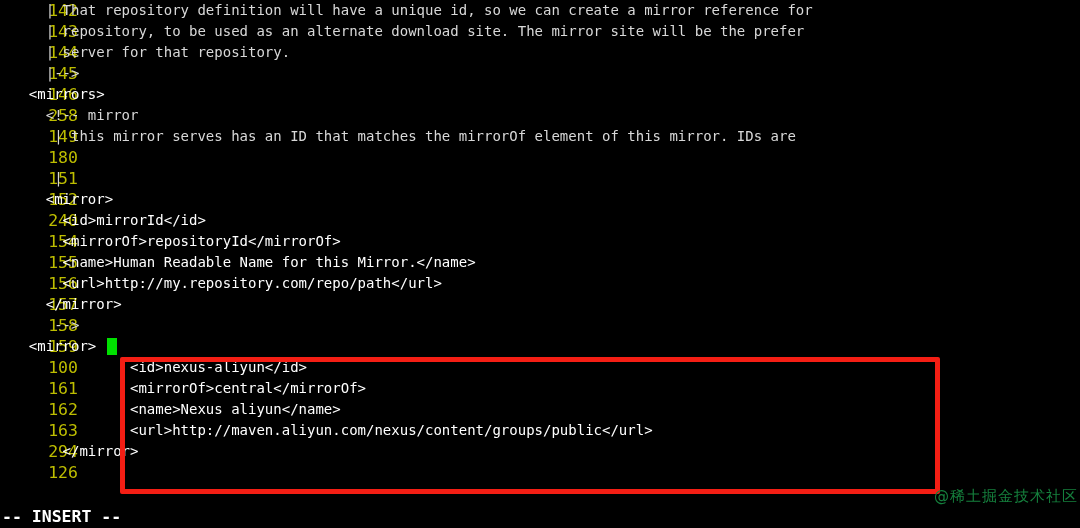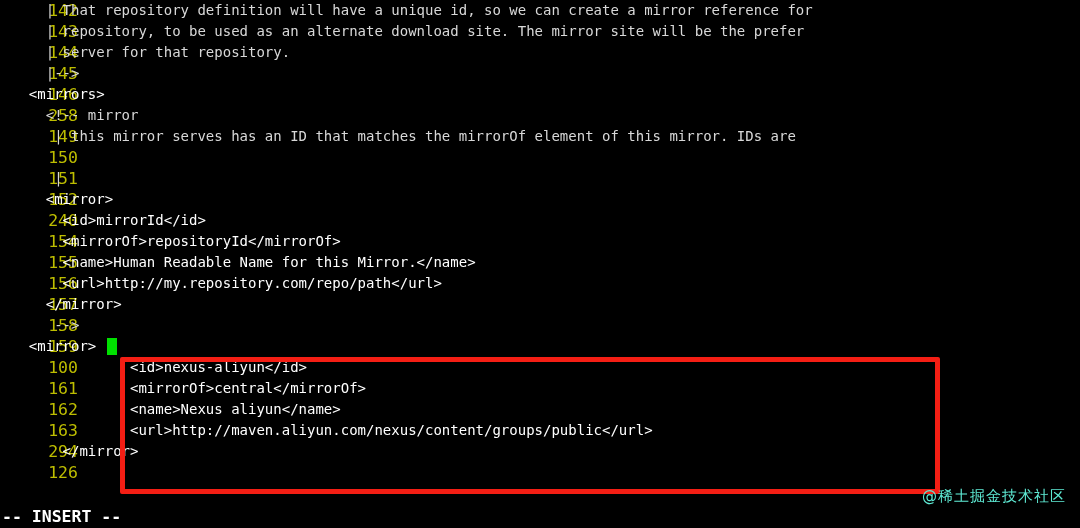--- a/index.html
+++ b/index.html
@@ -98,43 +98,43 @@
     color: #ffffff;
     font-weight: bold;
     font-size: 16.5px;
     white-space: pre;
     padding-left: 2px;
     box-sizing: border-box;
   }
 
   #watermark {
     position: absolute;
-    right: 14px;
+    right: 2px;
     bottom: 22px;
-    color: #5eead4;
+    color: #15803d;
     font-family: "DejaVu Sans", "Liberation Sans", sans-serif;
     font-size: 15px;
     letter-spacing: 1px;
     user-select: none;
   }
 </style>
 </head>
 <body>
 
 <div id="terminal">
 
   <div class="code-area" id="code-area">
       <div class="code-line"><span class="lineno">142</span><span class="linetext">    | That repository definition will have a unique id, so we can create a mirror reference for</span></div>
       <div class="code-line"><span class="lineno">143</span><span class="linetext">    | repository, to be used as an alternate download site. The mirror site will be the prefer</span></div>
       <div class="code-line"><span class="lineno">144</span><span class="linetext">    | server for that repository.</span></div>
       <div class="code-line"><span class="lineno">145</span><span class="linetext">    |--&gt;</span></div>
       <div class="code-line"><span class="lineno">146</span><span class="linetext bold">  &lt;mirrors&gt;</span></div>
       <div class="code-line"><span class="lineno">258</span><span class="linetext">    &lt;!-- mirror</span></div>
       <div class="code-line"><span class="lineno">149</span><span class="linetext">     | this mirror serves has an ID that matches the mirrorOf element of this mirror. IDs are</span></div>
-      <div class="code-line"><span class="lineno">150</span></div>
+      <div class="code-line"><span class="lineno">180</span></div>
       <div class="code-line"><span class="lineno">151</span><span class="linetext">     |</span></div>
       <div class="code-line"><span class="lineno">152</span><span class="linetext bold">    &lt;mirror&gt;</span></div>
       <div class="code-line"><span class="lineno">240</span><span class="linetext bold">      &lt;id&gt;mirrorId&lt;/id&gt;</span></div>
       <div class="code-line"><span class="lineno">154</span><span class="linetext bold">      &lt;mirrorOf&gt;repositoryId&lt;/mirrorOf&gt;</span></div>
       <div class="code-line"><span class="lineno">155</span><span class="linetext bold">      &lt;name&gt;Human Readable Name for this Mirror.&lt;/name&gt;</span></div>
       <div class="code-line"><span class="lineno">156</span><span class="linetext bold">      &lt;url&gt;http://my.repository.com/repo/path&lt;/url&gt;</span></div>
       <div class="code-line"><span class="lineno">157</span><span class="linetext bold">    &lt;/mirror&gt;</span></div>
       <div class="code-line"><span class="lineno">158</span><span class="linetext">     --&gt;</span></div>
       <div class="code-line"><span class="lineno">159</span><span class="linetext bold">  &lt;mirror&gt;</span><span class="cursor" style="position: absolute; top: 2px; left: 106.5px;"></span></div>
       <div class="code-line"><span class="lineno">100</span><span class="linetext bold">              &lt;id&gt;nexus-aliyun&lt;/id&gt;</span></div>

